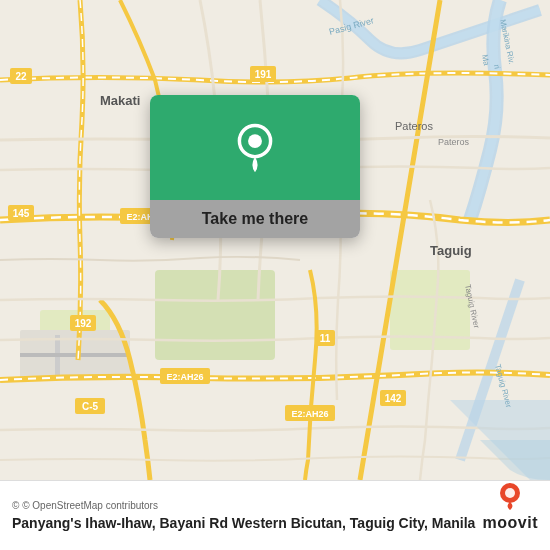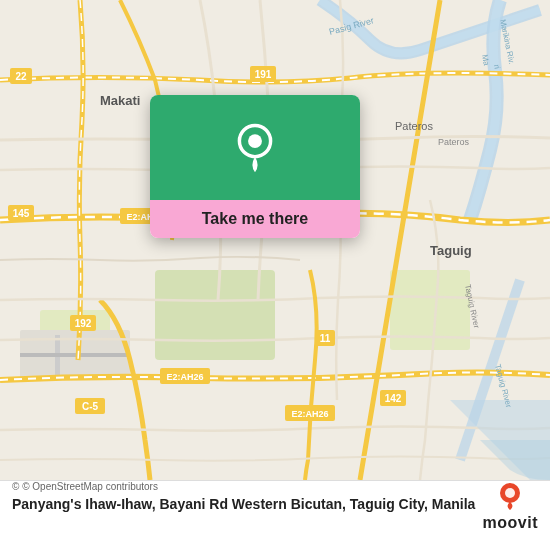--- a/index.html
+++ b/index.html
@@ -46,32 +46,33 @@
       width: 52px;
       height: 52px;
     }
 
     .popup-label {
       padding: 10px 14px;
       font-size: 16px;
       font-weight: 600;
       color: #222;
       text-align: center;
-      background: #f9a8d4;
+      background: #a3a3a3;
       cursor: pointer;
     }
 
     
     .bottom-bar {
       width: 550px;
       height: 70px;
       background: white;
       border-top: 1px solid #ddd;
       display: flex;
       flex-direction: column;
+      justify-content: center;
       padding: 0 12px;
     }
 
     .copyright-line {
       font-size: 10px;
       color: #666;
       margin-bottom: 4px;
     }
 
     .location-title {

